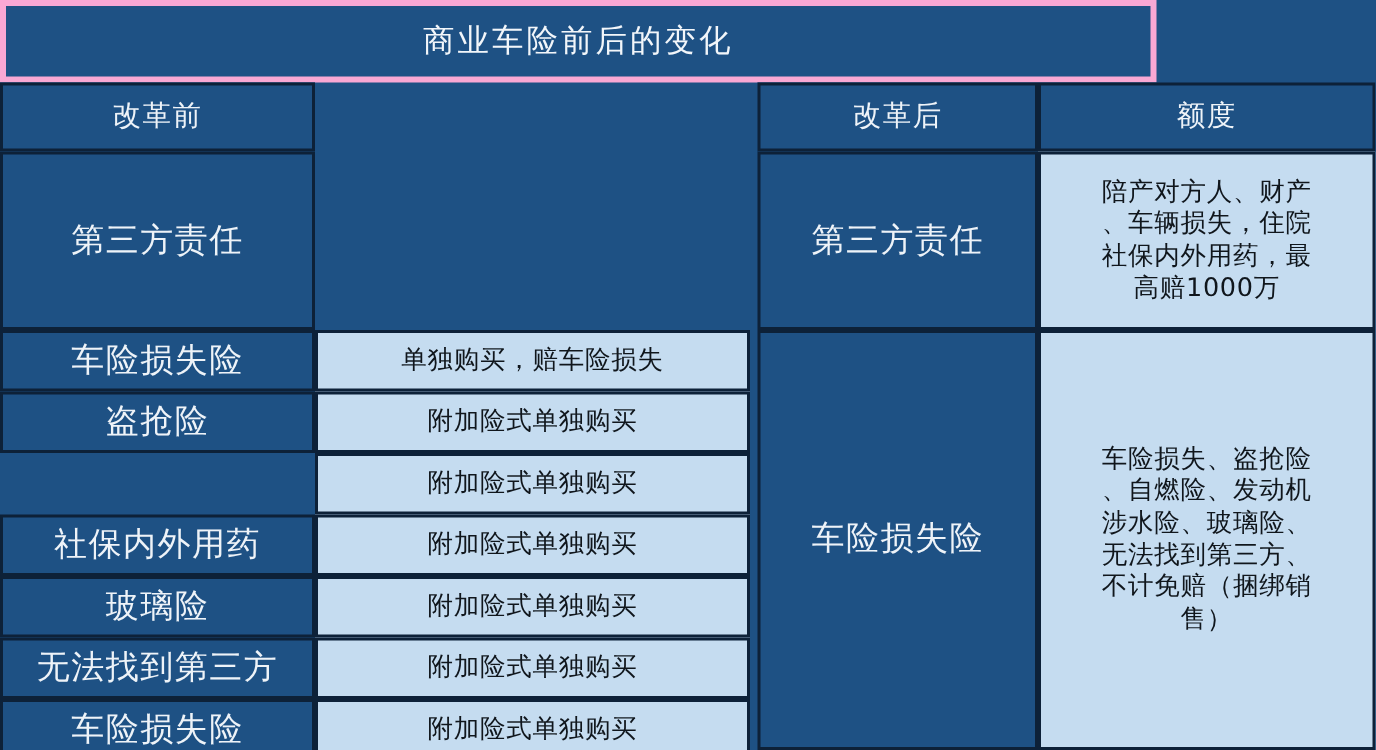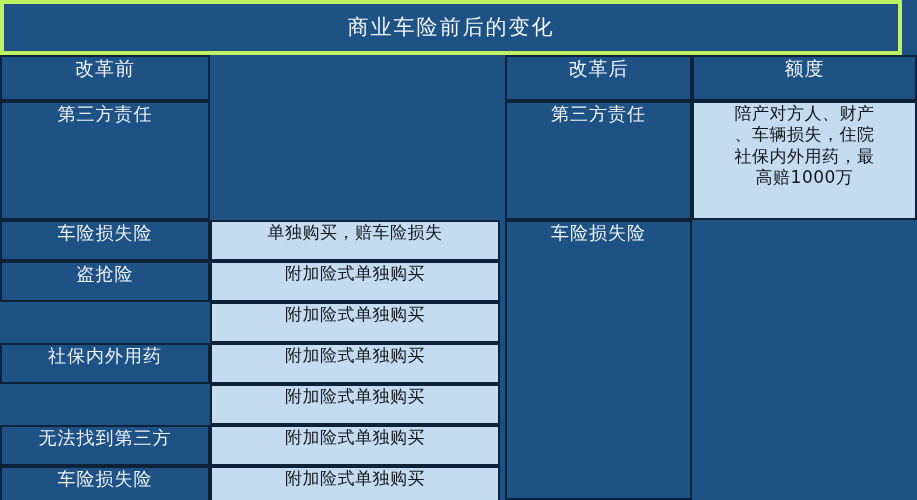--- a/index.html
+++ b/index.html
@@ -22,24 +22,24 @@
     height: 500px;
     background: #1e5184;
     box-sizing: border-box;
   }
 
   
   .title-band {
     position: absolute;
     left: 0;
     top: 0;
-    width: 902px;
+    width: 771px;
     height: 55px;
     box-sizing: border-box;
-    border: 4px solid #bef264;
+    border: 4px solid #f9a8d4;
     background: #1e5184;
     display: flex;
     align-items: center;
     justify-content: center;
   }
   .title-text {
     color: #f2f6fa;
     font-size: 21px;
     letter-spacing: 2px;
     line-height: 1;
@@ -53,21 +53,21 @@
     top: 55px;
     width: 917px;
     height: 445px;
   }
 
   
   .cell {
     position: absolute;
     box-sizing: border-box;
     display: flex;
-    align-items: flex-start;
+    align-items: center;
     justify-content: center;
     text-align: center;
     line-height: 1.26;
     overflow: hidden;
   }
   .cell-inner {
     padding: 0 6px;
     width: 100%;
     box-sizing: border-box;
     white-space: pre-line;
@@ -82,21 +82,21 @@
   
   .light {
     background: #c5dcf0;
     border: 2px solid #0d2138;
     color: #10161c;
   }
 
   
   .hdr { font-size: 19px; letter-spacing: 1px; }
   
-  .body-lg { font-size: 18px; letter-spacing: 1px; }
+  .body-lg { font-size: 22px; letter-spacing: 1px; }
   .body-md { font-size: 17px; letter-spacing: 0.5px; }
 </style>
 </head>
 <body>
 
 <div class="canvas">
 
   <div class="title-band">
     <div class="title-text">商业车险前后的变化</div>
   </div>
@@ -123,20 +123,28 @@
       <div class="cell-inner">陪产对方人、财产
 、车辆损失，住院
 社保内外用药，最
 高赔1000万</div>
     </div>
 
     <div class="cell dark body-lg" style="left:505px; top:165px; width:187px; height:280px;">
       <div class="cell-inner">车险损失险</div>
     </div>
 
+    <div class="cell light body-md" style="left:692px; top:165px; width:225px; height:280px;">
+      <div class="cell-inner">车险损失、盗抢险
+、自燃险、发动机
+涉水险、玻璃险、
+无法找到第三方、
+不计免赔（捆绑销
+售）</div>
+    </div>
 
     <div class="cell dark body-lg" style="left:0px; top:165px; width:210px; height:41px;">
       <div class="cell-inner">车险损失险</div>
     </div>
     <div class="cell dark body-lg" style="left:0px; top:206px; width:210px; height:41px;">
       <div class="cell-inner">盗抢险</div>
     </div>
 
     <div class="cell light body-md" style="left:210px; top:165px; width:290px; height:41px;">
       <div class="cell-inner">单独购买，赔车险损失</div>
@@ -149,20 +157,23 @@
       <div class="cell-inner">附加险式单独购买</div>
     </div>
 
     <div class="cell dark body-lg" style="left:0px; top:288px; width:210px; height:41px;">
       <div class="cell-inner">社保内外用药</div>
     </div>
     <div class="cell light body-md" style="left:210px; top:288px; width:290px; height:41px;">
       <div class="cell-inner">附加险式单独购买</div>
     </div>
 
+    <div class="cell dark body-lg" style="left:0px; top:329px; width:210px; height:41px;">
+      <div class="cell-inner">玻璃险</div>
+    </div>
     <div class="cell light body-md" style="left:210px; top:329px; width:290px; height:41px;">
       <div class="cell-inner">附加险式单独购买</div>
     </div>
 
     <div class="cell dark body-lg" style="left:0px; top:370px; width:210px; height:41px;">
       <div class="cell-inner">无法找到第三方</div>
     </div>
     <div class="cell light body-md" style="left:210px; top:370px; width:290px; height:41px;">
       <div class="cell-inner">附加险式单独购买</div>
     </div>

